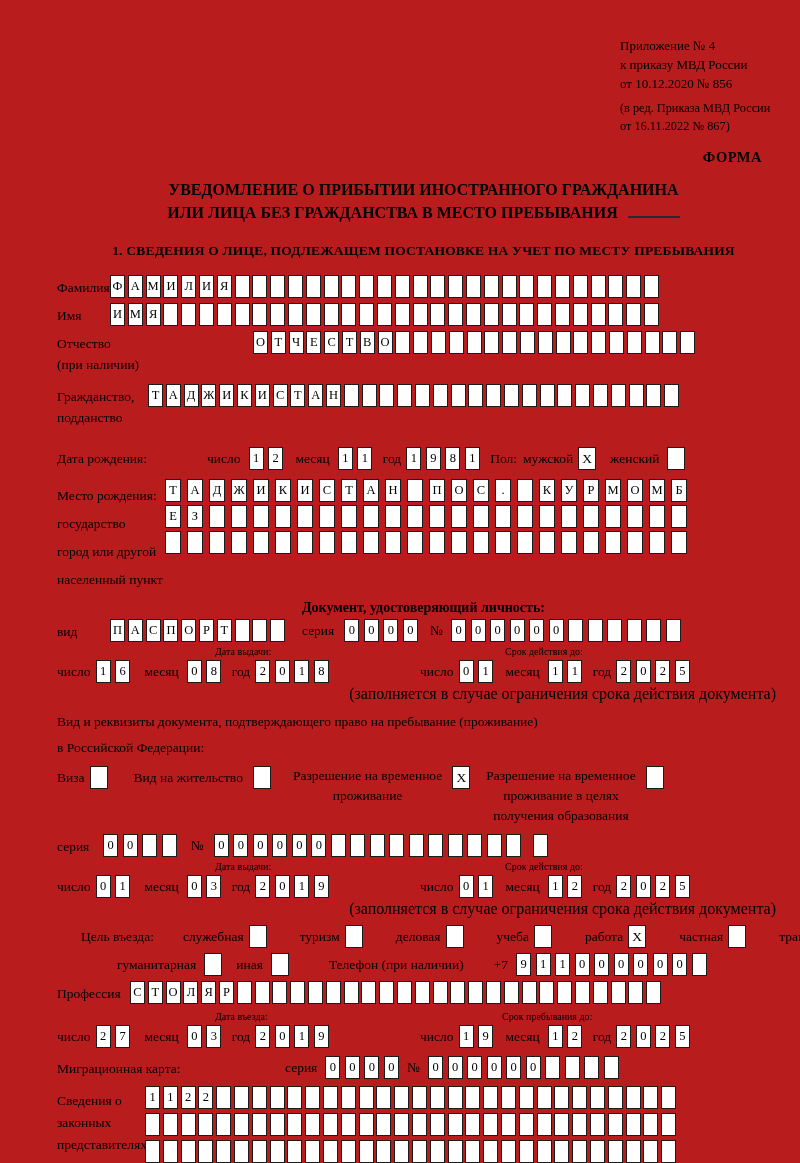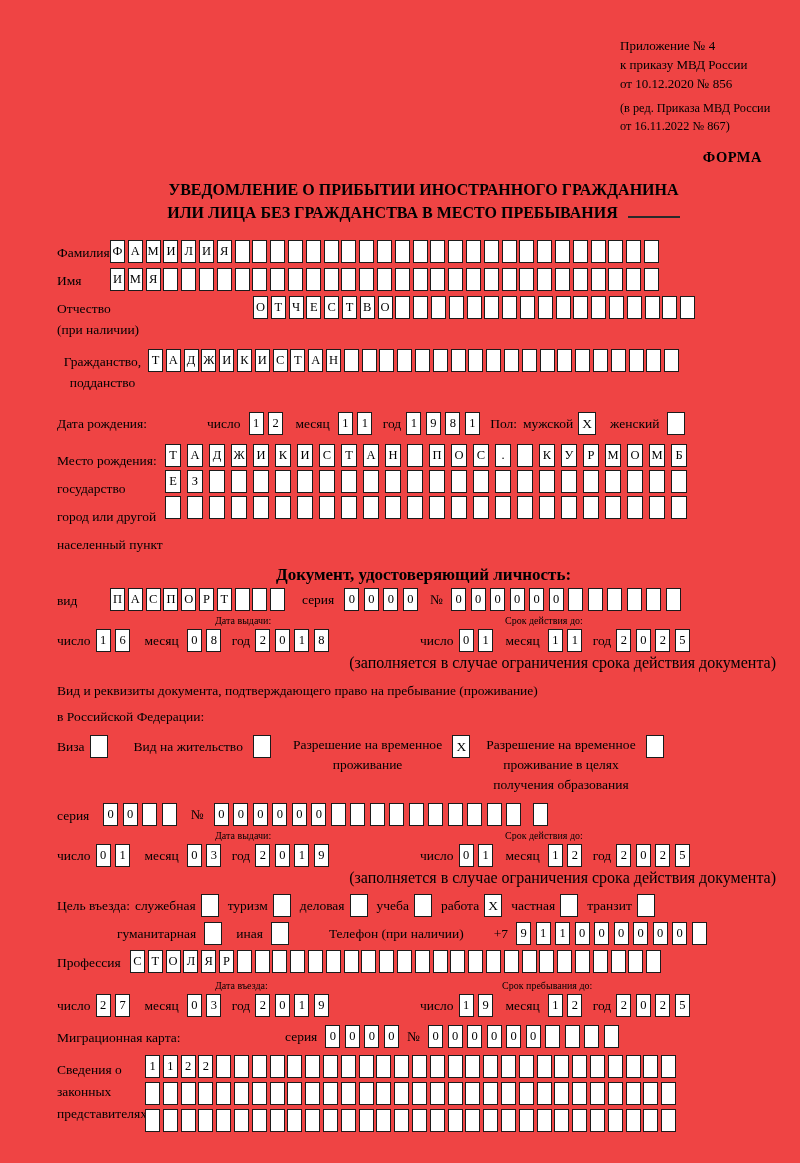--- a/index.html
+++ b/index.html
@@ -2,21 +2,21 @@
 <html lang="ru"><head>
 <meta charset="utf-8">
 <style>
   * { box-sizing: border-box; margin: 0; padding: 0; }
   html, body { background: #ffffff; }
   body {
     width: 800px; height: 1163px;
     font-family: "Liberation Serif", "DejaVu Serif", serif;
     color: #000;
   }
-  .page { width: 800px; height: 1163px; padding: 36px 10px 14px 57px; overflow: hidden; background: #ef4444; }
+  .page { width: 800px; height: 1163px; padding: 36px 10px 14px 57px; overflow: hidden; background: #b91c1c; }
 
   
   .appendix { margin-left: 563px; font-size: 13px; line-height: 19px; }
   .appendix .amend { margin-top: 6px; font-size: 12.3px; line-height: 18px; }
   .forma { font-weight: bold; font-size: 14.5px; text-align: right; padding-right: 28px; margin-top: 14px; letter-spacing: .5px; }
 
   .title { text-align: center; font-weight: bold; font-size: 16px; line-height: 23px; margin-top: 12px; }
   .title-blank { display: inline-block; width: 52px; height: 14px; border-bottom: 2px solid #2a2a2a; margin-left: 10px; }
   .sec1 { text-align: center; font-weight: bold; font-size: 13.5px; margin-top: 19px; letter-spacing: .2px; }
 
@@ -51,21 +51,21 @@
   .w-mig     { width: 228px; }
   .w-reps    { width: 88px; line-height: 22px; }
   .w-reps div { line-height: 22px; }
 
   .txt { font-size: 13.5px; padding-top: 4px; white-space: nowrap; }
   .inline-row { display: flex; align-items: flex-start; margin-top: 5px; }
   .ml6 { margin-left: 6px; } .ml8 { margin-left: 8px; } .ml10 { margin-left: 10px; }
   .ml14 { margin-left: 14px; } .ml26 { margin-left: 26px; } .ml40 { margin-left: 40px; }
   .mr5 { margin-right: 5px; } .mr8 { margin-right: 8px; }
 
-  .doc-head { text-align: center; font-weight: bold; font-size: 17px; margin-top: 6px; }
+  .doc-head { text-align: center; font-weight: bold; font-size: 14px; margin-top: 6px; }
 
   
   .dates { display: flex; margin-top: 4px; }
   .d-left { width: 355px; flex-shrink: 0; }
   .d-right { flex: 1; }
   .d-title { font-size: 10px; }
   .d-title.t-left  { padding-left: 158px; }
   .d-title.t-right { padding-left: 93px; }
   .d-line { display: flex; align-items: flex-start; margin-top: 3px; }
   .d-right .d-line { padding-left: 8px; }
@@ -74,21 +74,21 @@
   .intro { font-size: 13.5px; line-height: 20px; margin-top: 9px; }
   .intro2 { font-size: 13.5px; line-height: 20px; margin-top: 6px; }
 
   .opts { display: flex; align-items: flex-start; margin-top: 8px; }
   .opt { display: flex; align-items: flex-start; }
   .ol { font-size: 13.5px; padding-top: 4px; }
   .ol.center { text-align: center; line-height: 20px; padding-top: 0; }
   .opt .checkbox { margin-left: 10px; }
 
   .purpose1 { display: flex; align-items: flex-start; margin-top: 7px; }
-  .purpose1 .txt { margin-right: 5px; }
+  .purpose1 .txt { margin-right: 5px; margin-left: 24px; }
   .purpose1 .checkbox { margin-right: 9px; }
   .purpose2 { display: flex; align-items: flex-start; margin-top: 5px; padding-left: 60px; }
 
   .gapcell { margin-left: 7px; }
   .rep-rows .cells { margin-bottom: 4px; }
 </style>
 </head>
 <body>
 
 <div class="page">
@@ -102,20 +102,21 @@
       <div>от 16.11.2022 № 867)</div>
     </div>
   </div>
   <div class="forma">ФОРМА</div>
 
   <div class="title">
     <div>УВЕДОМЛЕНИЕ О ПРИБЫТИИ ИНОСТРАННОГО ГРАЖДАНИНА</div>
     <div><span>ИЛИ ЛИЦА БЕЗ ГРАЖДАНСТВА В МЕСТО ПРЕБЫВАНИЯ</span><span class="title-blank"></span></div>
   </div>
 
+  <div class="sec1">1. СВЕДЕНИЯ О ЛИЦЕ, ПОДЛЕЖАЩЕМ ПОСТАНОВКЕ НА УЧЕТ ПО МЕСТУ ПРЕБЫВАНИЯ</div>
 
   <div class="row" style="margin-top:16px;">
     <div class="rlabel w-surname">Фамилия</div>
     <div class="cells">
         <span class="cell">Ф</span>
         <span class="cell">А</span>
         <span class="cell">М</span>
         <span class="cell">И</span>
         <span class="cell">Л</span>
         <span class="cell">И</span>
@@ -211,21 +212,21 @@
         <span class="cell"></span>
         <span class="cell"></span>
         <span class="cell"></span>
         <span class="cell"></span>
         <span class="cell"></span>
         <span class="cell"></span>
         <span class="cell"></span>
       </div>
   </div>
 
-  <div class="row" style="margin-top:7px;text-align:center;">
+  <div class="row" style="margin-top:7px;">
     <div class="rlabel w-cit">
       <div class="first">Гражданство,</div>
       <div>подданство</div>
     </div>
     <div class="cells">
         <span class="cell">Т</span>
         <span class="cell">А</span>
         <span class="cell">Д</span>
         <span class="cell">Ж</span>
         <span class="cell">И</span>

